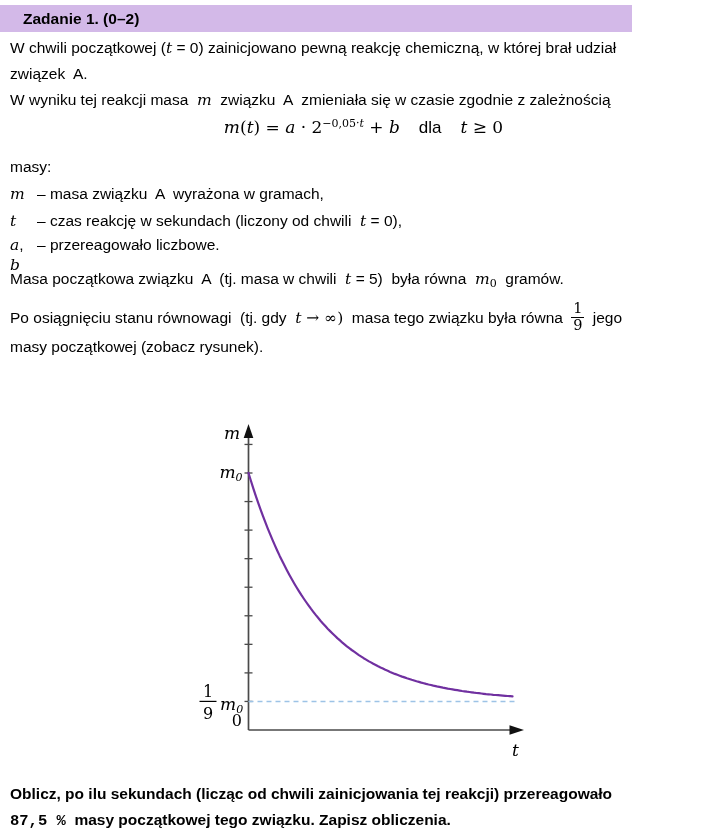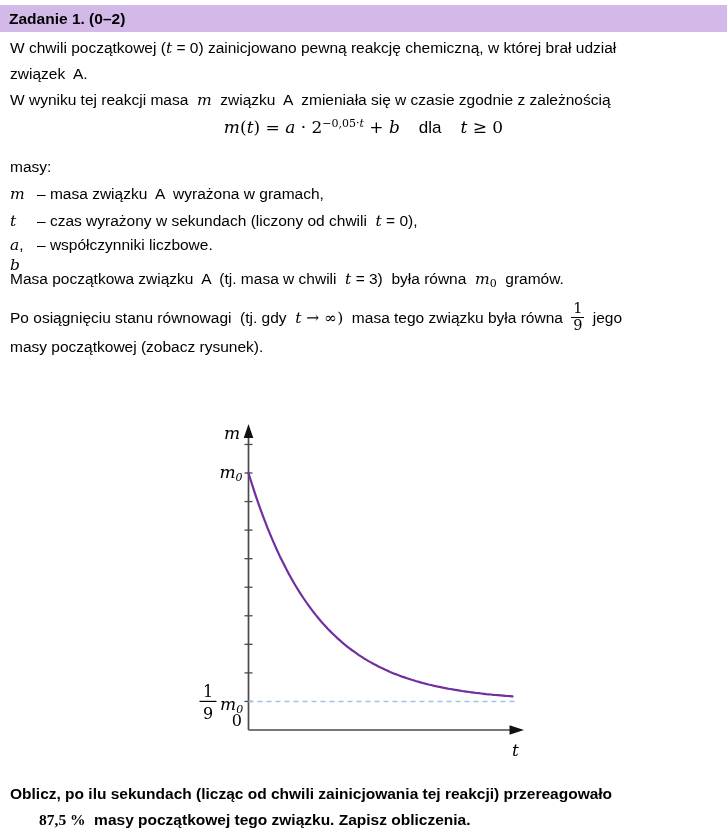--- a/index.html
+++ b/index.html
@@ -1,31 +1,31 @@
 <!DOCTYPE html>
 <html style="--c-header: #d3b9e8; --c-curve: #7030a0; --c-dash: #9dc3e6; --c-axis: #4a4a4a; --c-text: #000000;"><head>
 <meta charset="utf-8">
 <style>
   :root{
     --c-header:#d3b9e8; --c-curve:#7030a0; --c-dash:#9dc3e6; --c-axis:#4a4a4a; --c-text:#000;
   }
   html,body{margin:0;padding:0;background:#fff;}
   .page{position:relative;width:727px;height:835px;background:#fff;overflow:hidden;
         font-family:"Liberation Sans",sans-serif;color:var(--c-text);}
-  .header{position:absolute;left:0;top:5px;width:727px;height:27px;background:var(--c-header);
-          line-height:27px;padding-left:9px;box-sizing:border-box;font-weight:bold;font-size:15.5px;}
+  .header{position:absolute;left:0;top:5px;width:632px;height:27px;background:var(--c-header);
+          line-height:27px;padding-left:23px;box-sizing:border-box;font-weight:bold;font-size:15.5px;}
   .line{position:absolute;left:10px;right:8px;font-size:15.5px;line-height:20px;white-space:pre-wrap;}
   .formula{position:absolute;left:0;width:727px;text-align:center;font-size:17px;white-space:pre-wrap;}
   .def-row{display:flex;}
   .def-head{width:27px;flex:none;}
   .def-body{flex:1;white-space:pre-wrap;}
   .tall{line-height:44px;}
   .seg-t{white-space:pre-wrap;text-align:center;}
   .seg-b{font-weight:bold;white-space:pre-wrap;margin-top:40px;}
-  .seg-bf{font-weight:bold;font-family:Liberation Serif, serif;white-space:pre-wrap;margin-left:29px;}
+  .seg-bf{font-weight:bold;font-family:Liberation Mono, monospace;white-space:pre-wrap;}
   .seg-f{font-family:"DejaVu Serif",serif;white-space:pre-wrap;}
   .seg-v{font-family:"DejaVu Serif",serif;font-style:italic;white-space:pre-wrap;}
   .seg-sup{font-family:"DejaVu Serif",serif;font-size:11px;position:relative;top:-6px;white-space:pre;}
   .seg-supv{font-family:"DejaVu Serif",serif;font-style:italic;font-size:11px;position:relative;top:-6px;white-space:pre;}
   .seg-sub{font-family:"DejaVu Serif",serif;font-size:11px;position:relative;top:3px;white-space:pre;}
   .seg-sp{white-space:pre;}
   .frac{display:inline-flex;flex-direction:column;align-items:center;vertical-align:middle;
         font-family:"DejaVu Serif",serif;font-size:14.5px;line-height:1.1;margin:0 4px;position:relative;top:-1px;}
   .frac-num{border-bottom:1.4px solid #000;padding:0 2px;}
   .frac-den{padding:0 2px;}
@@ -56,28 +56,28 @@
   <div class="formula" style="top:117px"><span class="seg-v">m</span><span class="seg-f">(</span><span class="seg-v">t</span><span class="seg-f">) = </span><span class="seg-v">a</span><span class="seg-f"> · 2</span><span class="seg-sup">−0,05·</span><span class="seg-supv">t</span><span class="seg-f"> + </span><span class="seg-v">b</span><span class="seg-sp">    </span><span class="seg-t">dla</span><span class="seg-sp">    </span><span class="seg-v">t</span><span class="seg-f"> ≥ 0</span></div>
 
   <div class="line" style="top:157px"><span class="seg-t">masy:</span></div>
 
   <div class="line def-row" style="top:184px">
     <span class="def-head"><span class="seg-v">m</span></span>
     <span class="def-body"><span class="seg-t">– masa związku  A  wyrażona w gramach,</span></span>
   </div>
   <div class="line def-row" style="top:211px">
     <span class="def-head"><span class="seg-v">t</span></span>
-    <span class="def-body"><span class="seg-t">– czas wyrażony w sekundach (liczony od chwili  </span><span class="seg-v">t</span><span class="seg-t"> = 0),</span></span>
+    <span class="def-body"><span class="seg-t">– czas reakcję w sekundach (liczony od chwili  </span><span class="seg-v">t</span><span class="seg-t"> = 0),</span></span>
   </div>
   <div class="line def-row" style="top:235px">
     <span class="def-head"><span class="seg-v">a</span><span class="seg-t">, </span><span class="seg-v">b</span></span>
-    <span class="def-body"><span class="seg-t">– współczynniki liczbowe.</span></span>
+    <span class="def-body"><span class="seg-t">– przereagowało liczbowe.</span></span>
   </div>
 
-  <div class="line" style="top:269px"><span class="seg-t">Masa początkowa związku  A  (tj. masa w chwili  </span><span class="seg-v">t</span><span class="seg-t"> = 3)  była równa  </span><span class="seg-v">m</span><span class="seg-sub">0</span><span class="seg-t">  gramów.</span></div>
+  <div class="line" style="top:269px"><span class="seg-t">Masa początkowa związku  A  (tj. masa w chwili  </span><span class="seg-v">t</span><span class="seg-t"> = 5)  była równa  </span><span class="seg-v">m</span><span class="seg-sub">0</span><span class="seg-t">  gramów.</span></div>
 
   <div class="line tall" style="top:296px"><span class="seg-t">Po osiągnięciu stanu równowagi  (tj. gdy  </span><span class="seg-v">t</span><span class="seg-f"> → ∞)</span><span class="seg-t">  masa tego związku była równa </span><span class="frac"><span class="frac-num">1</span><span class="frac-den">9</span></span><span class="seg-t"> jego</span></div>
   <div class="line" style="top:337px"><span class="seg-t">masy początkowej (zobacz rysunek).</span></div>
 
   <svg class="graph" width="727" height="360" viewBox="0 0 727 360">
 
     <line class="axis" x1="248.5" y1="315" x2="248.5" y2="20"></line>
     <line class="axis" x1="248.5" y1="315" x2="513" y2="315"></line>
     <polygon class="arrow" points="248.5,9 243.7,23 253.3,23"></polygon>
     <polygon class="arrow" points="524,315 509.5,310.2 509.5,319.8"></polygon>

